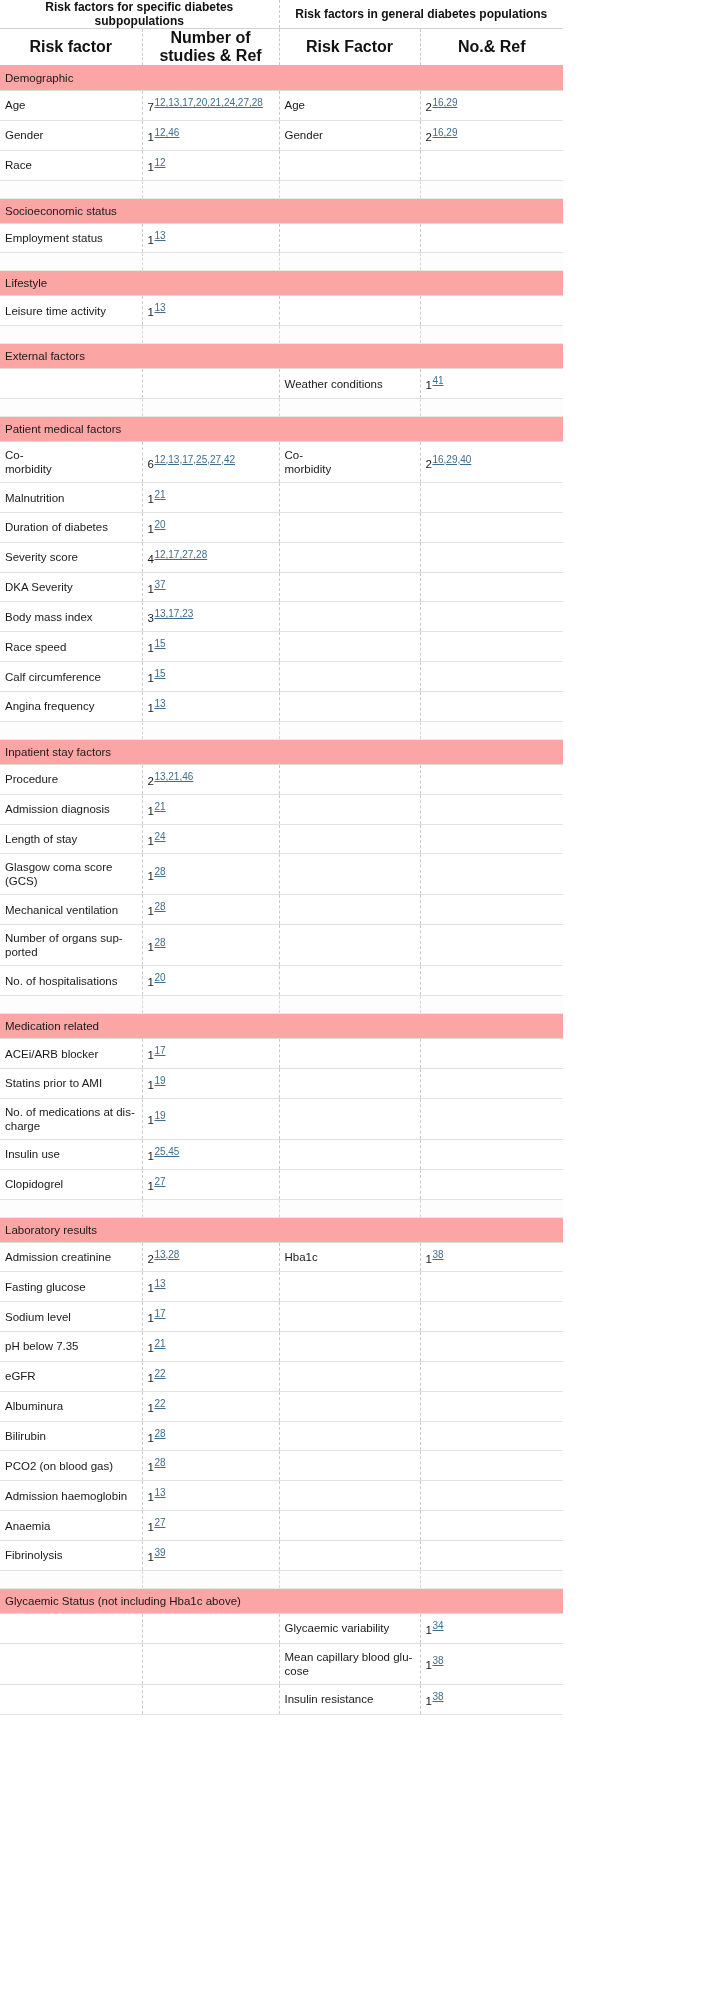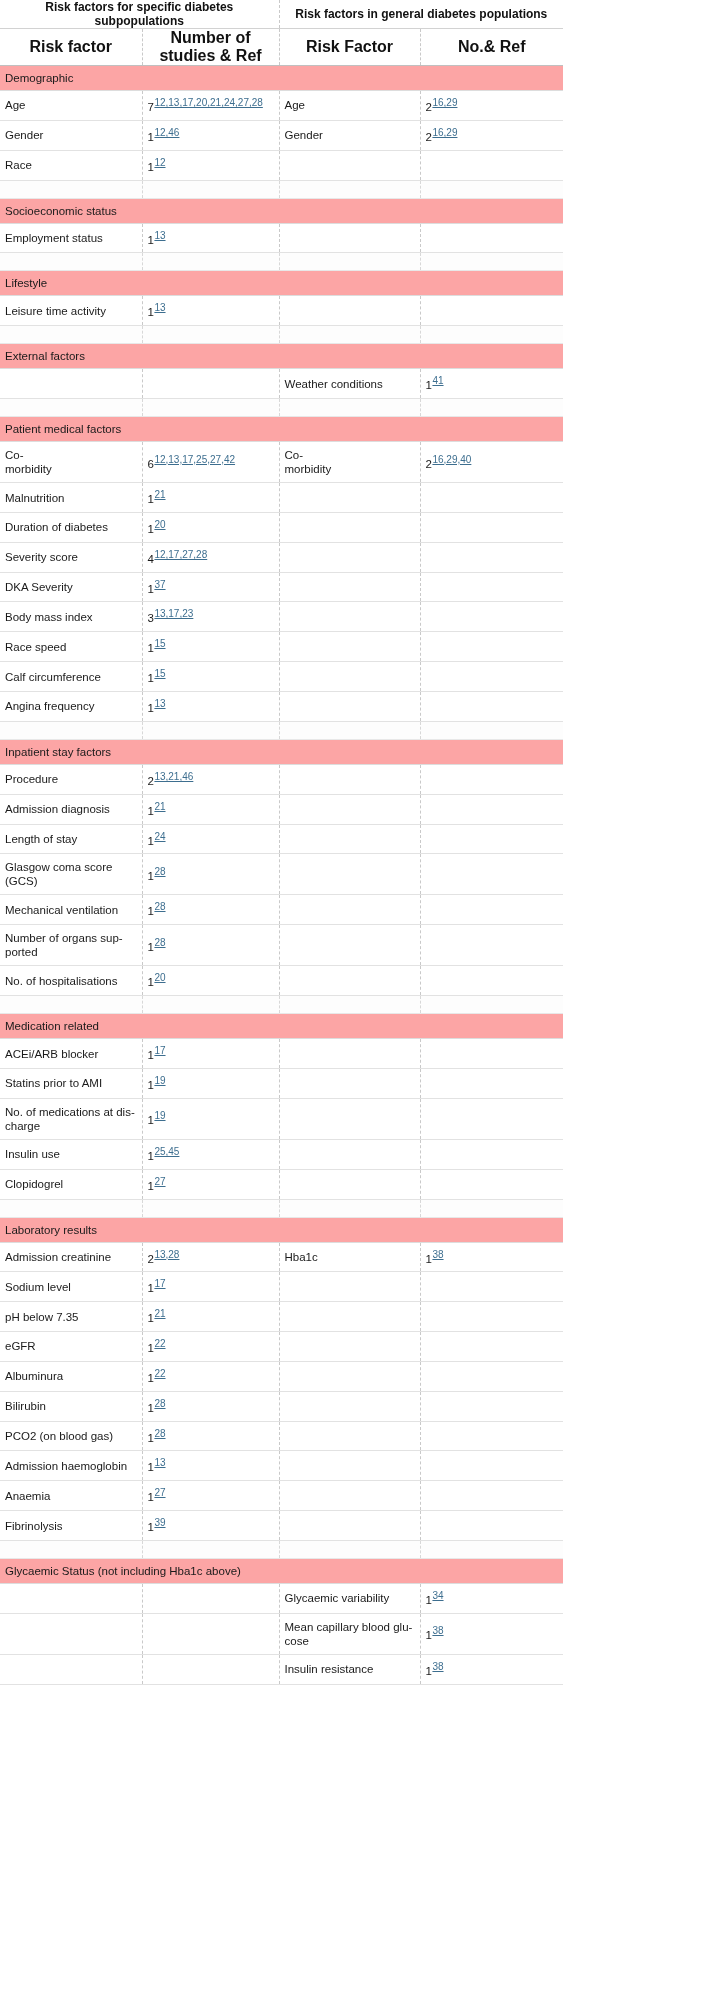--- a/index.html
+++ b/index.html
@@ -345,20 +345,26 @@
         <tr class="section">
           <td class="" colspan="4">Laboratory results</td>
         </tr>
         <tr class="data">
           <td class="label dash-right">Admission creatinine</td>
           <td class="count dash-right">2<sup class="ref">13,28</sup></td>
           <td class="label dash-right">Hba1c</td>
           <td class="count">1<sup class="ref">38</sup></td>
         </tr>
         <tr class="data">
+          <td class="label dash-right">Fasting glucose</td>
+          <td class="count dash-right">1<sup class="ref">13</sup></td>
+          <td class="label dash-right empty"></td>
+          <td class="count empty"></td>
+        </tr>
+        <tr class="data">
           <td class="label dash-right">Sodium level</td>
           <td class="count dash-right">1<sup class="ref">17</sup></td>
           <td class="label dash-right empty"></td>
           <td class="count empty"></td>
         </tr>
         <tr class="data">
           <td class="label dash-right">pH below 7.35</td>
           <td class="count dash-right">1<sup class="ref">21</sup></td>
           <td class="label dash-right empty"></td>
           <td class="count empty"></td>

